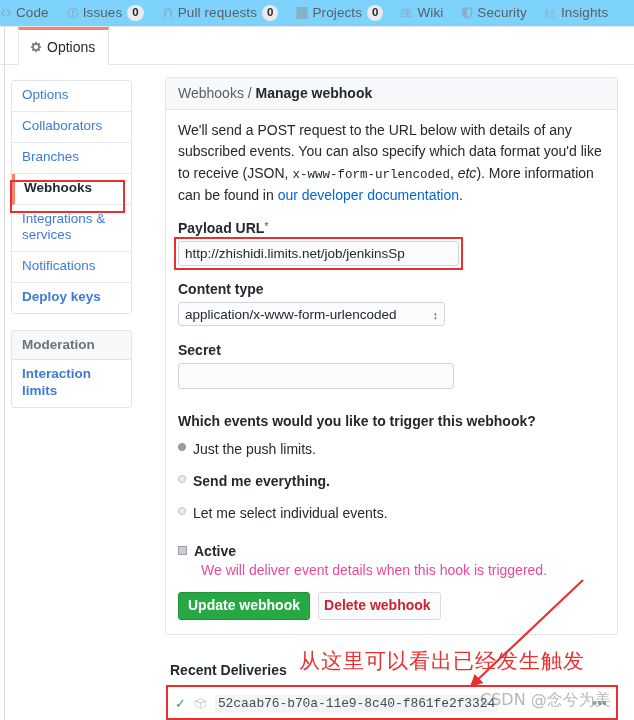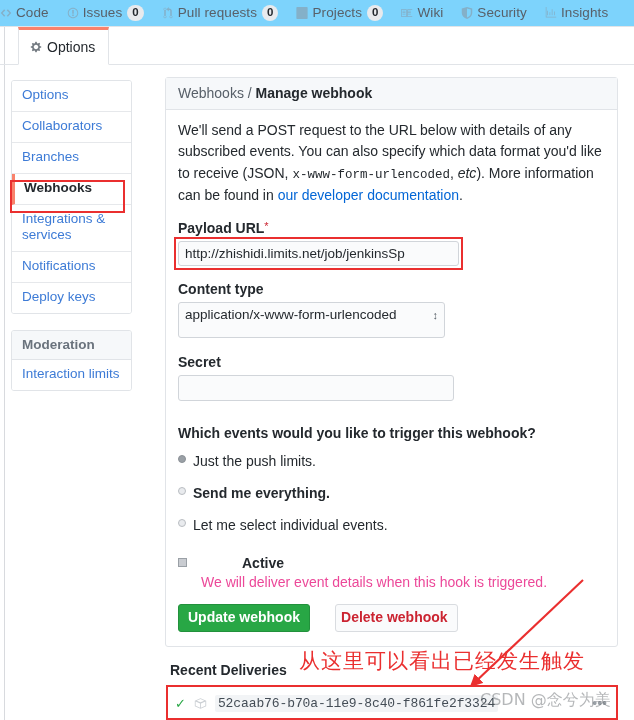--- a/index.html
+++ b/index.html
@@ -111,21 +111,21 @@
   }
   .side-item {
     display: block;
     padding: 6px 10px 7px 10px;
     font-size: 13.5px;
     color: #3d7bd6;
     border-bottom: 1px solid #e6e8eb;
     line-height: 1.25;
     background: #fff;
   }
-  .side-item:last-child { border-bottom: none; }
+  .side-item:last-child { border-bottom: none; font-weight: bold; }
   .side-item.active {
     color: #24292e;
     font-weight: bold;
     border-left: 3px solid #f9826c;
     padding-left: 9px;
     background: #fff;
   }
   .side-head {
     padding: 6px 10px 7px 10px;
     font-size: 13.5px;
@@ -210,21 +210,21 @@
     width: 289px; height: 33px;
     border: 2px solid #ea2f2f;
     box-sizing: border-box;
     pointer-events: none;
   }
   .sel {
     position: relative;
     display: block;
     box-sizing: border-box;
     width: 267px;
-    height: 36px;
+    height: 24px;
     border: 1px solid #d1d5da;
     border-radius: 3px;
     background: #fafbfc;
     font-size: 13.5px;
     color: #24292e;
     padding: 0 20px 0 6px;
     line-height: 24px;
     white-space: nowrap;
     overflow: hidden;
   }
@@ -259,34 +259,33 @@
     flex: none;
     box-sizing: border-box;
   }
   .radio.checked { background: #9aa0a6; border-color: #8b9096; }
   .radio-row.bold .rlabel { font-weight: bold; }
 
   #active-row {
     display: flex;
     align-items: flex-start;
     margin-top: 22px;
-    gap: 48px;
   }
   .checkbox {
     width: 9px; height: 9px;
     border: 1px solid #9aa0a6;
     background: #c9ccd1;
     margin: 3px 7px 0 0;
     flex: none;
     box-sizing: border-box;
   }
   #active-title { font-size: 14px; font-weight: bold; color: #24292e; }
   #active-desc { font-size: 14px; color: #ec4899; margin: 3px 0 0 23px; }
 
-  #btn-row { display: flex; align-items: center; margin-top: 14px; gap: 17px; }
+  #btn-row { display: flex; align-items: center; margin-top: 14px; }
   #update-webhook {
     background: #28a745;
     border: 1px solid #22913c;
     border-radius: 3px;
     color: #fff;
     font-size: 14px;
     font-weight: bold;
     padding: 4px 9px 5px 9px;
     line-height: 1.25;
   }

